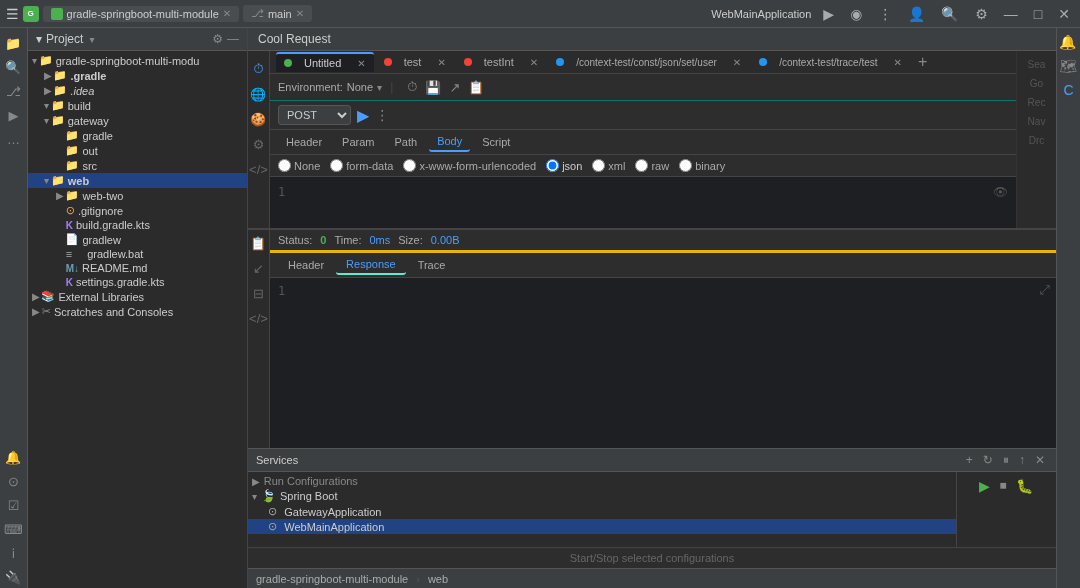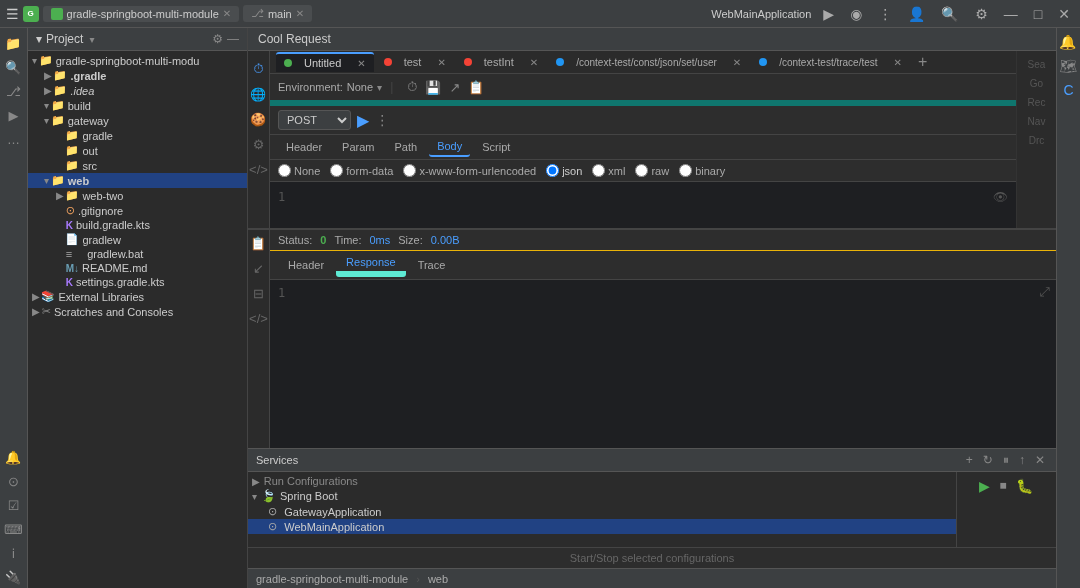--- a/index.html
+++ b/index.html
@@ -144,21 +144,21 @@
     .dot-green { background: #4CAF50; }
     .dot-red { background: #f44336; }
     .dot-blue { background: #2196F3; }
     .tab-close { color: #888; margin-left: 4px; font-size: 10px; }
     .tab-add { color: #888; padding: 2px 6px; cursor: pointer; font-size: 16px; }
 
     .toolbar-row {
       display: flex; align-items: center;
       padding: 4px 8px; gap: 8px;
       background: #2d2d2d;
-      border-bottom: 6px solid #0f766e;
+      border-bottom: 1px solid #0f766e;
     }
     .env-select {
       display: flex; align-items: center; gap: 4px;
       font-size: 11px; color: #aaa;
     }
     .toolbar-icon-group {
       display: flex; align-items: center; gap: 4px; margin-left: 4px;
     }
     .toolbar-icon { color: #888; font-size: 13px; cursor: pointer; padding: 1px 2px; }
 
@@ -206,40 +206,40 @@
       flex: 1; background: #1e1f22; padding: 8px; position: relative;
       font-family: monospace; font-size: 12px; color: #ccc;
       overflow: auto; min-height: 120px; max-height: 130px;
     }
     .line-num { color: #555; margin-right: 12px; user-select: none; }
     .eye-icon { position: absolute; right: 8px; top: 8px; color: #555; cursor: pointer; }
     .status-row {
       display: flex; align-items: flex-start; gap: 8px;
       padding: 4px 8px;
       background: #2d2d2d;
-      border-bottom: 1px solid #eab308;
+      border-bottom: 3px solid #eab308;
       font-size: 11px;
     }
     .status-label { color: #aaa; }
     .status-val { color: #4CAF50; font-weight: bold; }
     .time-label { color: #aaa; }
     .time-val { color: #4a9eff; }
     .size-label { color: #aaa; }
     .size-val { color: #4a9eff; }
 
     .response-tabs {
       display: flex; align-items: center; gap: 2px;
       padding: 2px 8px;
       background: #2d2d2d;
       border-bottom: 1px solid #444;
     }
     .resp-tab {
       padding: 3px 10px; cursor: pointer; color: #aaa; font-size: 11px; border-radius: 3px;
     }
-    .resp-tab.active { color: #4a9eff; border-bottom: 6px solid #5eead4; text-align: center; }
+    .resp-tab.active { color: #4a9eff; border-bottom: 2px solid #5eead4; text-align: center; }
 
     .response-body {
       flex: 1; padding: 6px 8px;
       background: #1e1f22;
       font-family: monospace; font-size: 12px; color: #ccc;
       overflow: auto; position: relative;
     }
     .resp-toolbar {
       position: absolute; right: 6px; top: 4px;
       display: flex; gap: 4px; color: #555;

